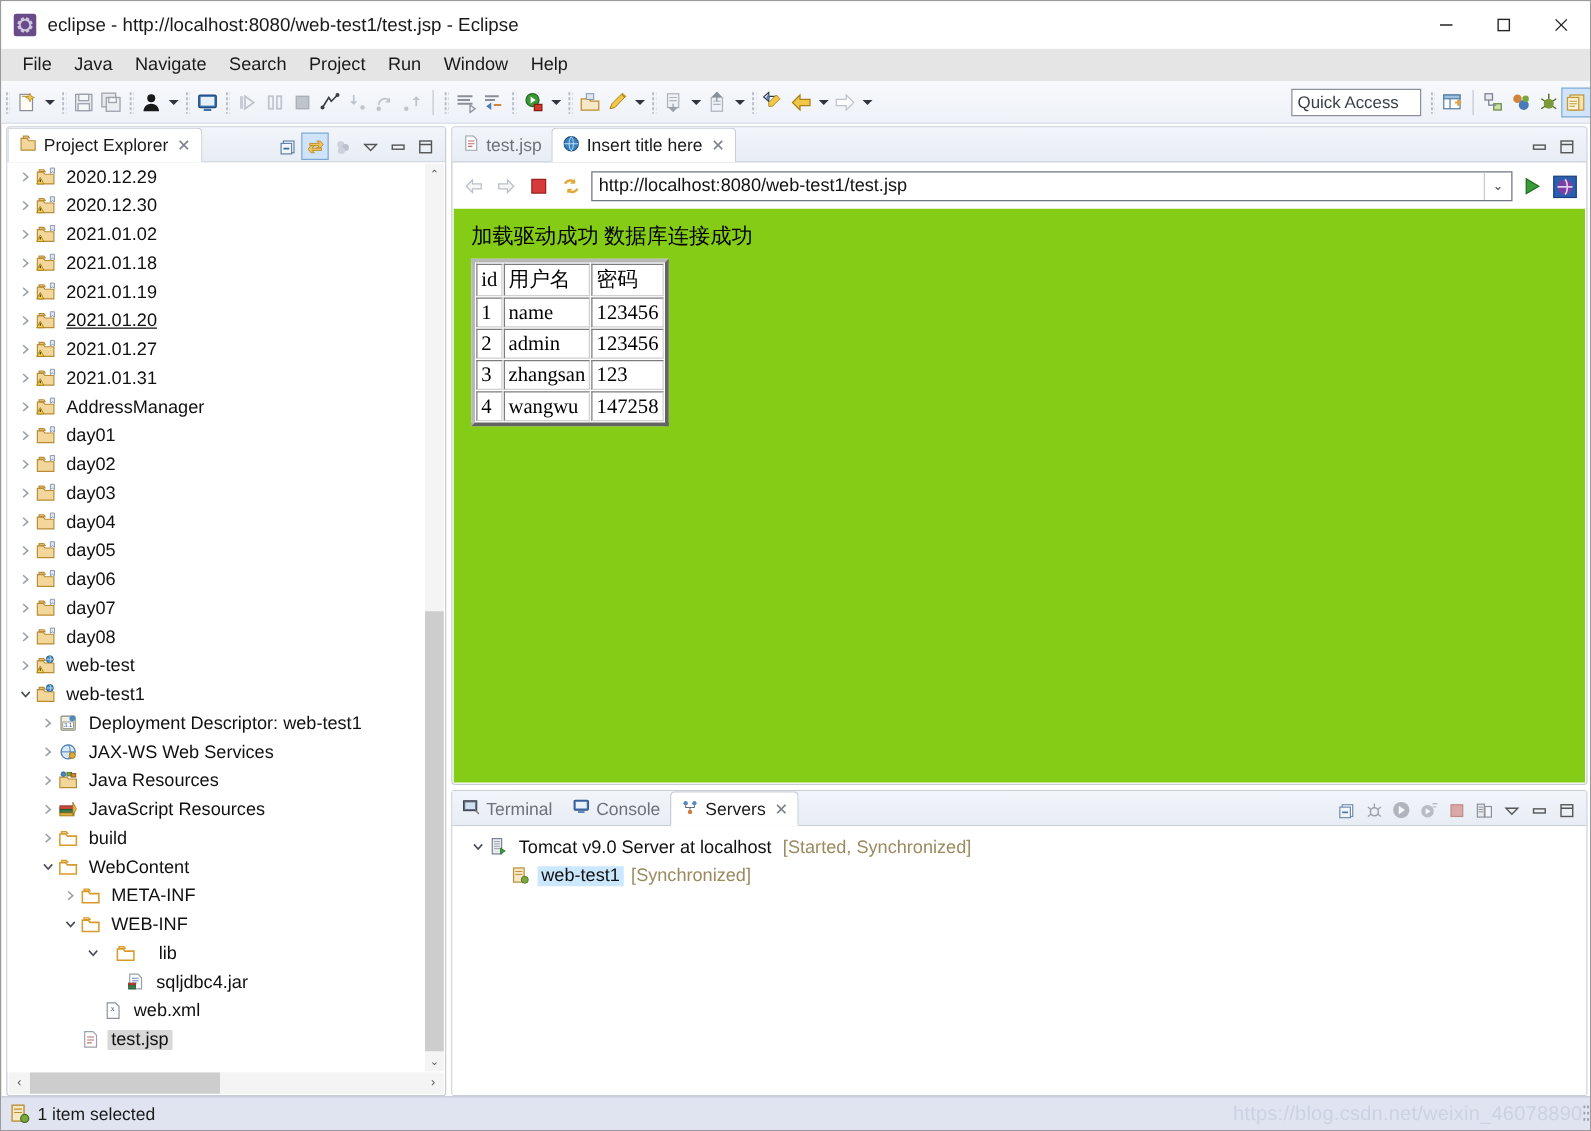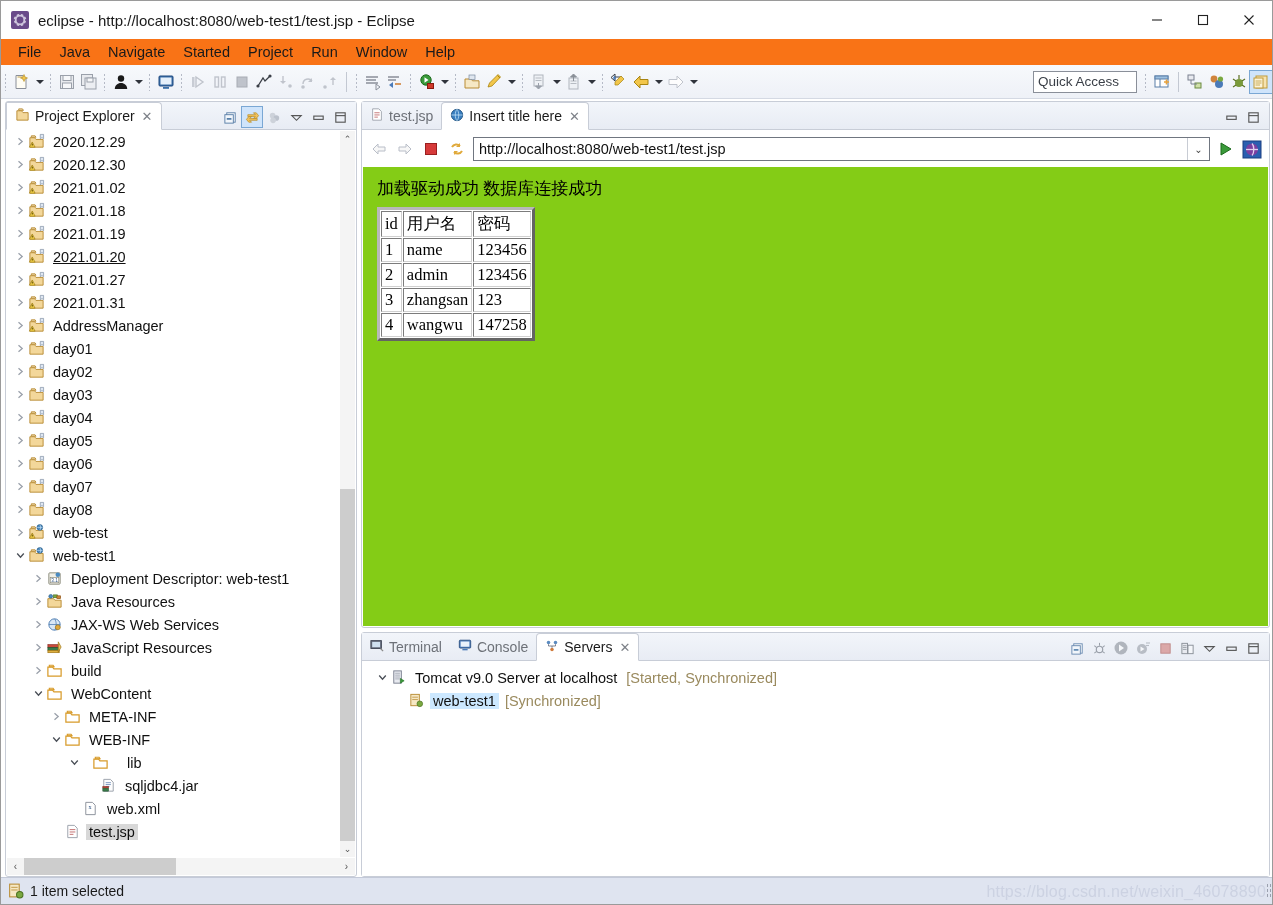--- a/index.html
+++ b/index.html
@@ -33,21 +33,21 @@
   }
   .win-buttons { margin-left: auto; display: flex; height: 38px; }
   .win-btn {
     width: 46px; height: 38px; display: flex; align-items: center; justify-content: center;
     color: #222;
   }
 
   
   .menubar {
     position: absolute; left: 0; top: 38px; width: 1271px; height: 26px;
-    background: #f97316;
+    background: #e5e5e5;
     display: flex; align-items: center; padding-left: 8px;
   }
   .menu-item {
     font-size: 14.5px; color: #1a1a1a; padding: 2px 9px; white-space: nowrap;
   }
 
   
   .toolbar {
     position: absolute; left: 0; top: 64px; width: 1271px; height: 34px;
     background: linear-gradient(to bottom, #f7f9fc 0%, #eef1f7 100%);
@@ -289,21 +289,21 @@
             <line x1="10.5" y1="1.5" x2="1.5" y2="10.5" stroke="currentColor" stroke-width="1.1"></line>
           </svg>
       </div>
     </div>
   </div>
 
   <div class="menubar" id="menubar">
       <div class="menu-item">File</div>
       <div class="menu-item">Java</div>
       <div class="menu-item">Navigate</div>
-      <div class="menu-item">Started</div>
+      <div class="menu-item">Search</div>
       <div class="menu-item">Project</div>
       <div class="menu-item">Run</div>
       <div class="menu-item">Window</div>
       <div class="menu-item">Help</div>
     </div>
 
   <div class="toolbar" id="toolbar">
     <div class="tb-grip"></div>
       <div class="tb-btn">
         <svg width="18" height="18" viewBox="0 0 18 18">
@@ -856,39 +856,39 @@
     </svg></span>
           <span class="tlabel">Deployment Descriptor: web-test1</span>
         </div>
         <div class="tree-row" style="padding-left: 24px;">
           <span class="twisty">
             <svg width="9" height="9" viewBox="0 0 9 9">
               <path d="M2.5 1.2L6.2 4.5 2.5 7.8" fill="none" stroke="#9aa0aa" stroke-width="1.3"></path>
             </svg>
           </span>
           <span class="ticon"><svg width="17" height="17" viewBox="0 0 18 18">
+      <circle cx="9" cy="9" r="6" fill="#d9e8f5" stroke="#4a7ab0"></circle>
+      <path d="M3 9h12M9 3c2.4 2.4 2.4 9.6 0 12" fill="none" stroke="#4a7ab0" stroke-width=".8"></path>
+      <circle cx="12.5" cy="12" r="2.6" fill="#e0a83a" stroke="#9a7010" stroke-width=".7"></circle>
+    </svg></span>
+          <span class="tlabel">JAX-WS Web Services</span>
+        </div>
+        <div class="tree-row" style="padding-left: 24px;">
+          <span class="twisty">
+            <svg width="9" height="9" viewBox="0 0 9 9">
+              <path d="M2.5 1.2L6.2 4.5 2.5 7.8" fill="none" stroke="#9aa0aa" stroke-width="1.3"></path>
+            </svg>
+          </span>
+          <span class="ticon"><svg width="17" height="17" viewBox="0 0 18 18">
       <path d="M2 6h6l1.4 1.6H16V15H2z" fill="#f3d79a" stroke="#b98c35"></path>
       <rect x="8" y="2" width="4" height="3" fill="#7aa840" stroke="#4a7020" stroke-width=".7"></rect>
       <rect x="11.5" y="3" width="4" height="3" fill="#d0843c" stroke="#8a4f10" stroke-width=".7"></rect>
       <circle cx="5" cy="3.5" r="2" fill="#4a8ac0" stroke="#23577f" stroke-width=".6"></circle>
     </svg></span>
           <span class="tlabel">Java Resources</span>
-        </div>
-        <div class="tree-row" style="padding-left: 24px;">
-          <span class="twisty">
-            <svg width="9" height="9" viewBox="0 0 9 9">
-              <path d="M2.5 1.2L6.2 4.5 2.5 7.8" fill="none" stroke="#9aa0aa" stroke-width="1.3"></path>
-            </svg>
-          </span>
-          <span class="ticon"><svg width="17" height="17" viewBox="0 0 18 18">
-      <circle cx="9" cy="9" r="6" fill="#d9e8f5" stroke="#4a7ab0"></circle>
-      <path d="M3 9h12M9 3c2.4 2.4 2.4 9.6 0 12" fill="none" stroke="#4a7ab0" stroke-width=".8"></path>
-      <circle cx="12.5" cy="12" r="2.6" fill="#e0a83a" stroke="#9a7010" stroke-width=".7"></circle>
-    </svg></span>
-          <span class="tlabel">JAX-WS Web Services</span>
         </div>
         <div class="tree-row" style="padding-left: 24px;">
           <span class="twisty">
             <svg width="9" height="9" viewBox="0 0 9 9">
               <path d="M2.5 1.2L6.2 4.5 2.5 7.8" fill="none" stroke="#9aa0aa" stroke-width="1.3"></path>
             </svg>
           </span>
           <span class="ticon"><svg width="17" height="17" viewBox="0 0 18 18">
       <rect x="2" y="6" width="12" height="3" fill="#c84a3a" stroke="#8a2a20" stroke-width=".7"></rect>
       <rect x="2" y="9" width="12" height="3" fill="#3a7a4a" stroke="#1f4f2a" stroke-width=".7"></rect>

